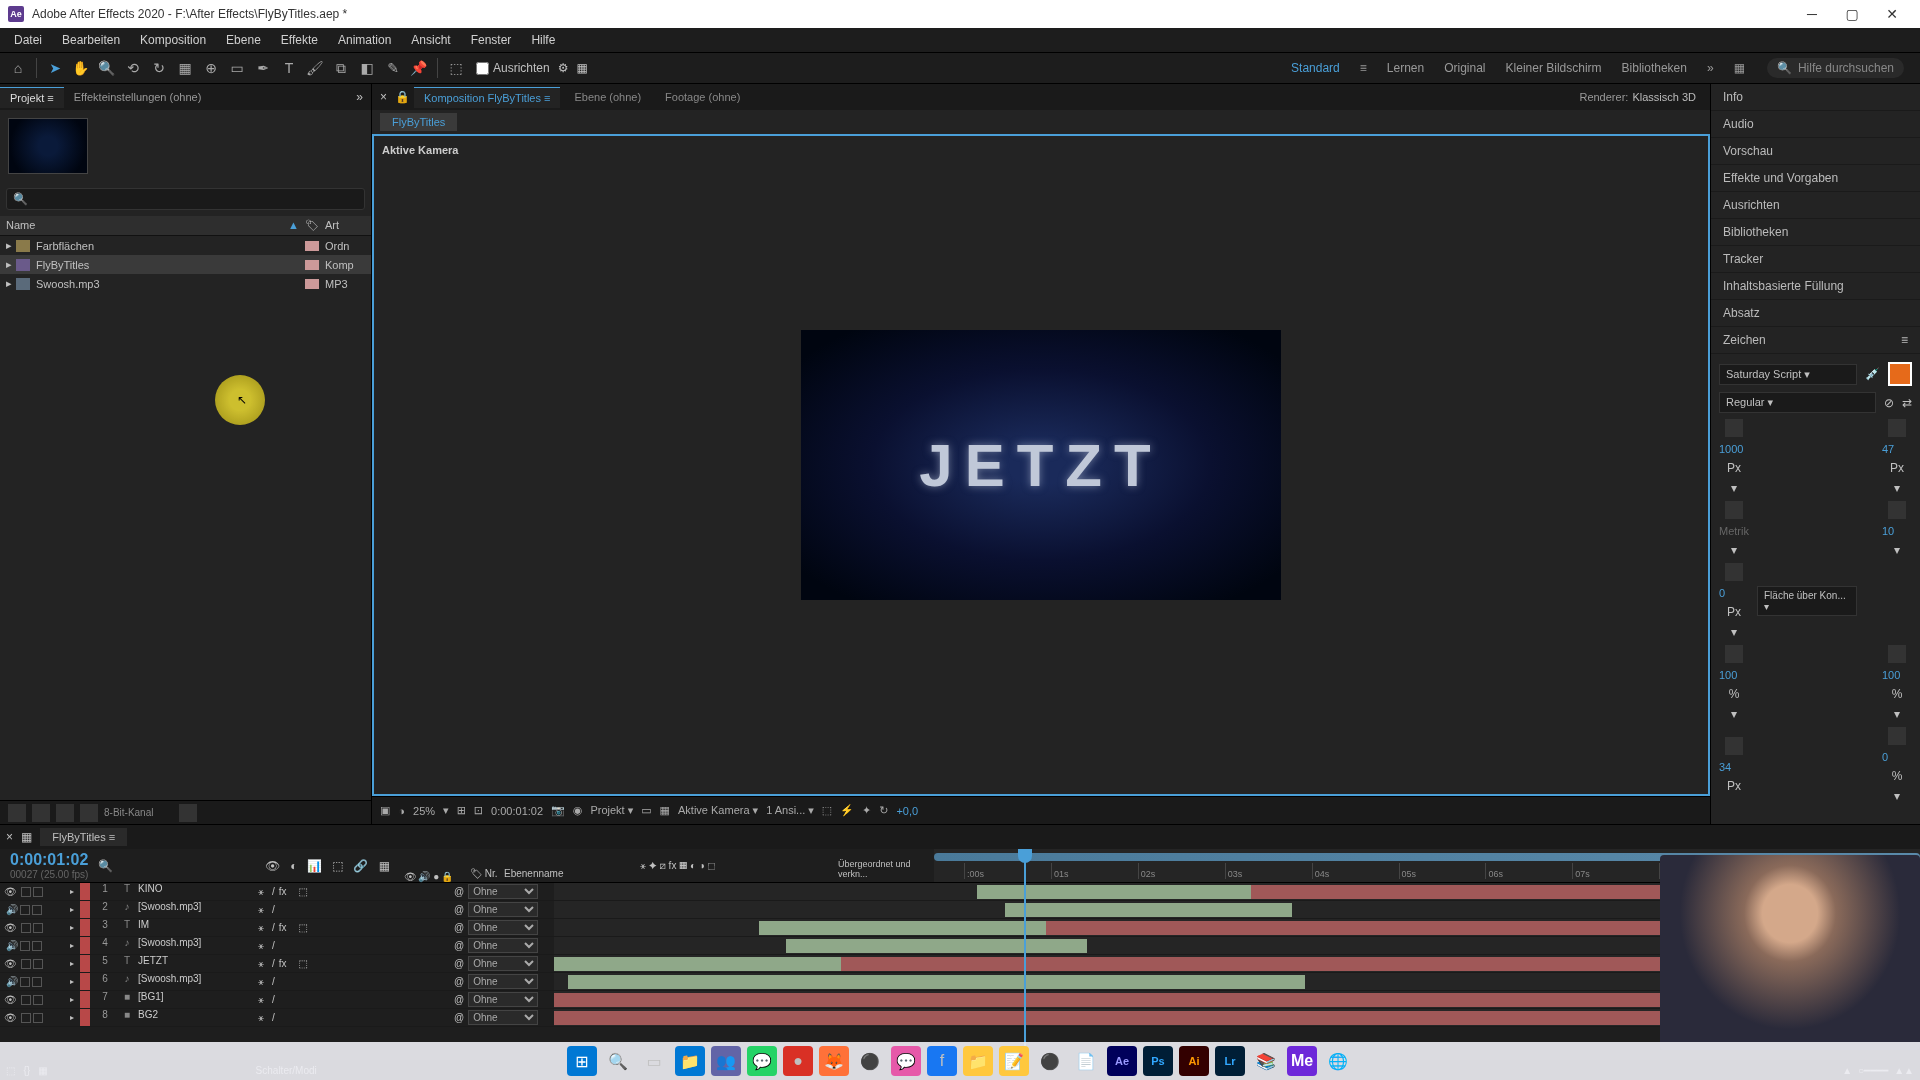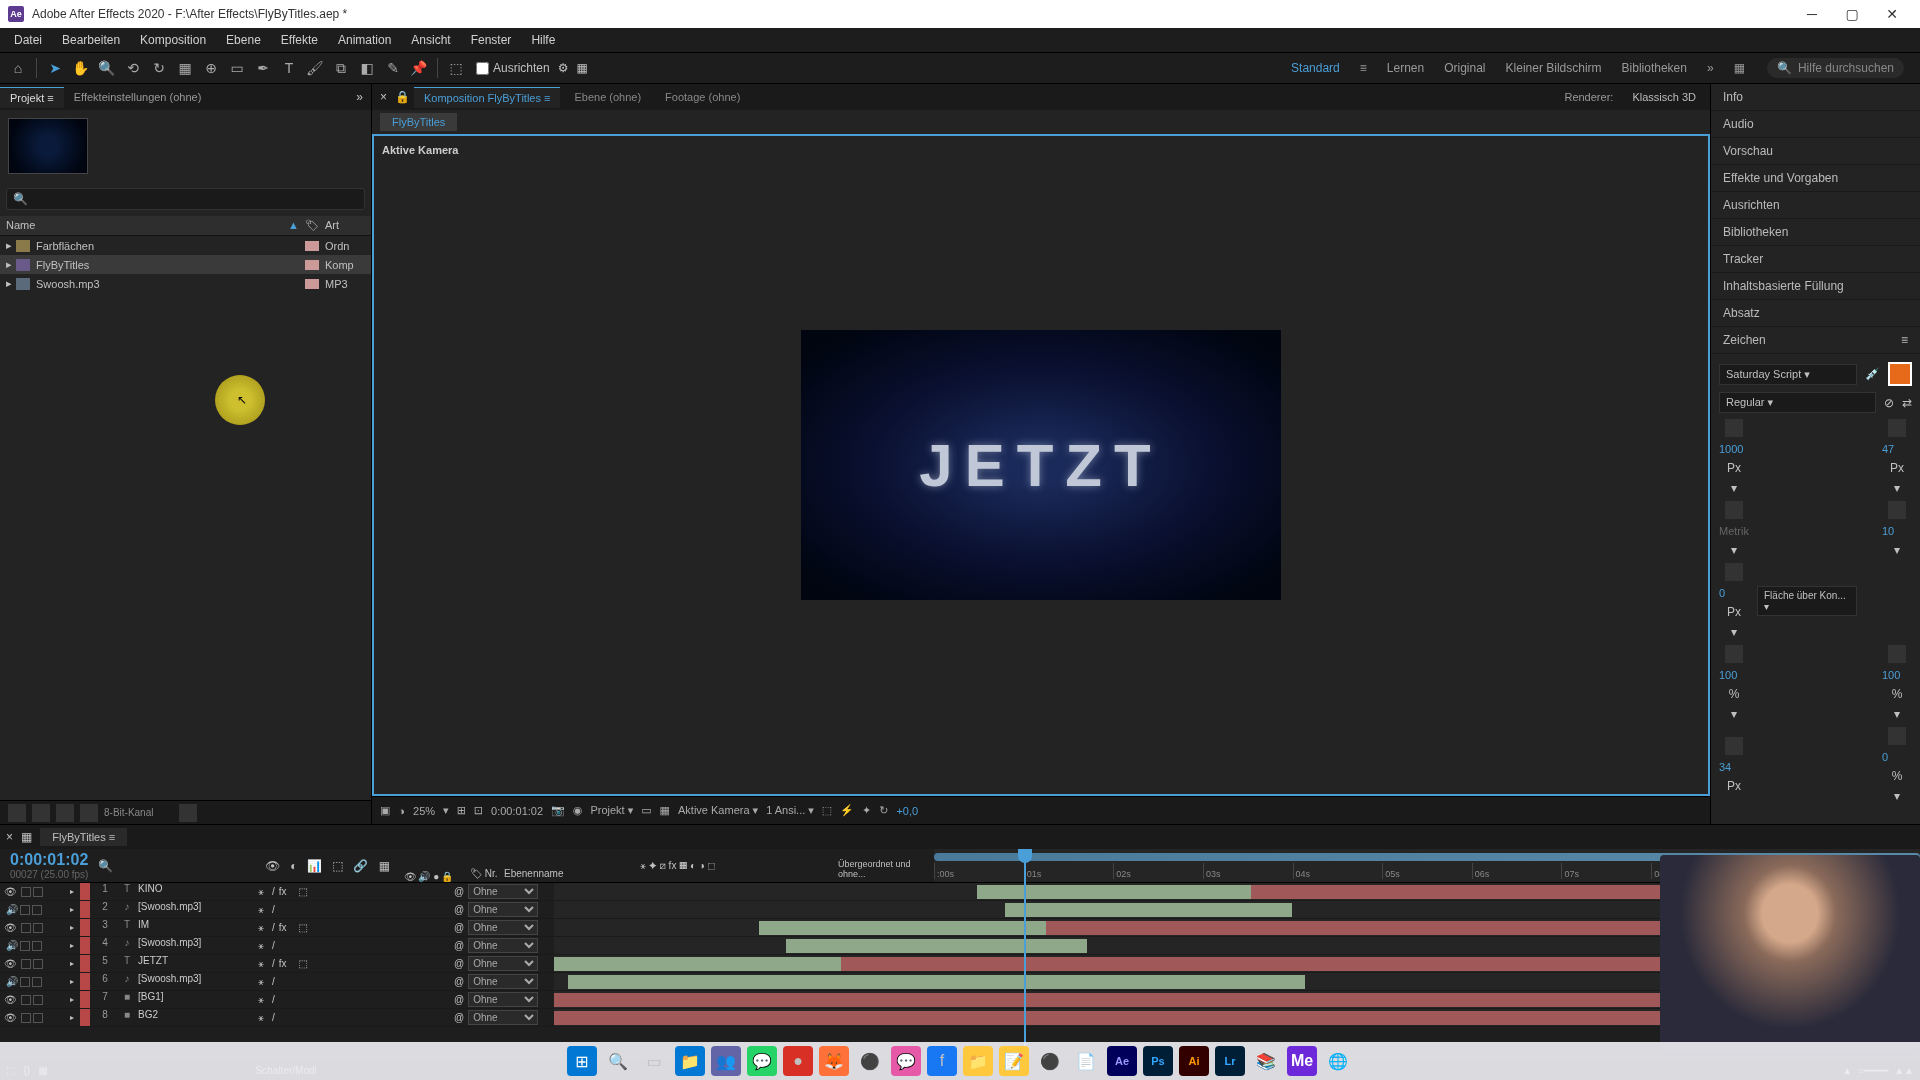--- a/index.html
+++ b/index.html
@@ -87,21 +87,21 @@
 
 .timeline { height:256px; background:#1e1e1e; border-top:1px solid #000; display:flex; flex-direction:column; position:relative; }
 .tl-tabs { height:24px; background:#1a1a1a; display:flex; align-items:center; padding:0 6px; gap:8px; }
 .tl-tabs .ttab { background:#2a2a2a; padding:3px 12px; font-size:11px; }
 .tl-header { height:34px; display:flex; border-bottom:1px solid #000; }
 .tl-time-area { width:400px; display:flex; align-items:center; padding:0 10px; gap:10px; }
 .tl-timecode { color:#4a9fd8; font-size:16px; font-weight:bold; }
 .tl-time-sub { color:#666; font-size:10px; }
 .tl-cols { width:200px; display:flex; align-items:center; gap:4px; padding:0 6px; }
 .tl-ruler { flex:1; position:relative; background:#252525; }
-.tl-ruler-markers { display:flex; height:100%; }
+.tl-ruler-markers { display:flex; height:100%;margin-left:30px; }
 .tl-ruler-mark { flex:1; font-size:9px; color:#888; border-left:1px solid #444; padding-left:2px; display:flex; align-items:flex-end; }
 .playhead { position:absolute; top:0; left:90px; width:2px; height:200px; background:#4a9fd8; z-index:5; }
 .playhead::before { content:''; position:absolute; top:0; left:-6px; width:14px; height:14px; background:#4a9fd8; border-radius:0 0 7px 7px; }
 .tl-layers { flex:1; overflow:auto; }
 .tl-row { height:18px; display:flex; border-bottom:1px solid #1a1a1a; font-size:10px; }
 .tl-row .switches { width:70px; display:flex; align-items:center; gap:2px; padding:0 4px; }
 .tl-row .switches .sw { width:10px; height:10px; border:1px solid #555; }
 .tl-row .num { width:30px; text-align:center; color:#999; }
 .tl-row .label { width:10px; background:#b84848; }
 .tl-row .licon { width:14px; text-align:center; color:#888; }
@@ -241,21 +241,21 @@
     <div class="viewer-tabs">
       <span style="padding:0 4px">×</span>
       <span>🔒</span>
       <div class="vtab active">
         <span>Komposition</span> <span style="color:#4a9fd8">FlyByTitles</span> ≡
       </div>
       <div class="vtab">Ebene  (ohne)</div>
       <div class="vtab">Footage  (ohne)</div>
       <div class="renderer">
         <span>Renderer:</span>
-        <span style="color:#bbb;margin-left:16px">Klassisch 3D</span>
+        <span style="color:#bbb;margin-left:1px">Klassisch 3D</span>
       </div>
     </div>
     <div class="viewer-sub">
       <div class="subtab">FlyByTitles</div>
     </div>
     <div class="viewer-body">
       <div class="active-cam">Aktive Kamera</div>
       <div class="canvas">
         <div class="jetzt">JETZT</div>
       </div>
@@ -364,21 +364,21 @@
       <span style="font-size:10px">🔒</span>
     </div>
     <div style="width:30px;font-size:10px;display:flex;align-items:flex-end;padding-bottom:3px;gap:2px">
       <span>🏷</span>
       <span>Nr.</span>
     </div>
     <div style="width:134px;font-size:10px;display:flex;align-items:flex-end;padding:0 4px 3px">Ebenenname</div>
     <div class="tl-cols" style="font-size:10px">
       <span>⚹ ✦ ⧄ fx ▦ ◐ ◑ ⬚</span>
     </div>
-    <div style="width:100px;font-size:9px;display:flex;align-items:flex-end;padding:0 4px 3px">Übergeordnet und ohne...</div>
+    <div style="width:100px;font-size:9px;display:flex;align-items:flex-end;padding:0 4px 3px">Übergeordnet und verkn...</div>
     <div class="tl-ruler">
       <div style="position:absolute;top:4px;left:0;right:0;height:8px;background:linear-gradient(to right,#4a7a9a,#5a8aaa);border-radius:4px"></div>
       <div class="tl-ruler-markers" id="ruler-marks" style="margin-top:14px;height:16px">
           <div class="tl-ruler-mark">:00s</div>
           <div class="tl-ruler-mark">01s</div>
           <div class="tl-ruler-mark">02s</div>
           <div class="tl-ruler-mark">03s</div>
           <div class="tl-ruler-mark">04s</div>
           <div class="tl-ruler-mark">05s</div>
           <div class="tl-ruler-mark">06s</div>

